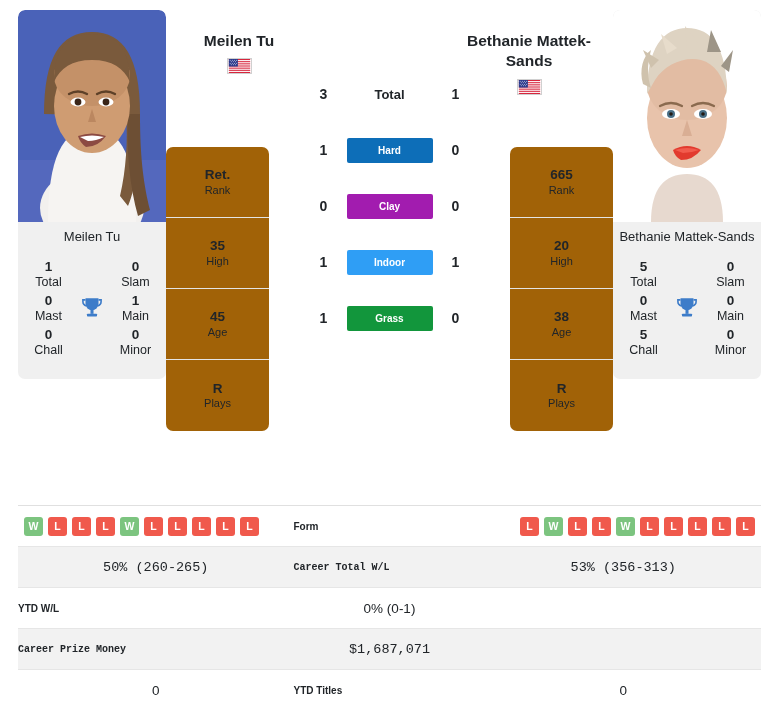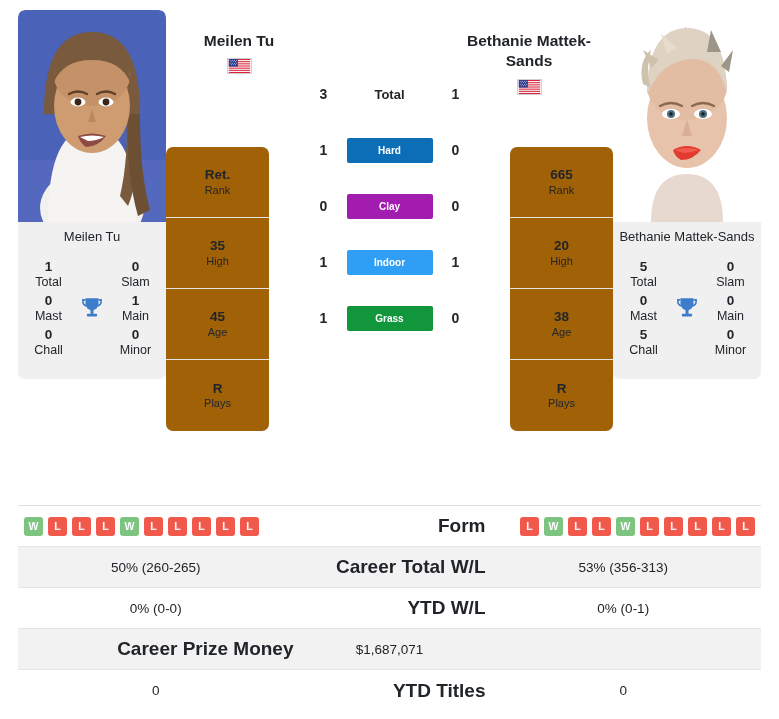--- a/index.html
+++ b/index.html
@@ -128,23 +128,23 @@
     left: 18px; right: 18px; top: 505px;
     border-top: 1px solid #e0e0e0;
   }
   .strow {
     display: grid;
     grid-template-columns: 1fr 192px 1fr;
     align-items: center;
     height: 41px;
     border-bottom: 1px solid #e6e6e6;
   }
-  .strow.alt { background: #f2f2f2; }
+  .strow.alt { background: #f2f2f2; font-family: Liberation Mono, monospace; }
   .strow .cellv { text-align: center; font-size: 13.5px; }
-  .strow .celllbl { text-align: right; font-size: 19px; font-weight: bold; }
+  .strow .celllbl { text-align: left; font-size: 10px; font-weight: bold; }
 
   .form-badges { display: flex; gap: 5px; padding-left: 6px; }
   .form-badges.right { justify-content: flex-end; padding-right: 6px; padding-left: 0; }
   .fb {
     width: 19px; height: 19px;
     border-radius: 3px;
     color: #ffffff;
     font-size: 10.5px;
     font-weight: bold;
     display: flex; align-items: center; justify-content: center;
@@ -465,21 +465,20 @@
         </div>
     </div>
 
     <div class="strow alt">
       <div class="cellv">50% (260-265)</div>
       <div class="celllbl">Career Total W/L</div>
       <div class="cellv">53% (356-313)</div>
     </div>
 
     <div class="strow">
-      <div class="cellv">0% (0-0)</div>
       <div class="celllbl">YTD W/L</div>
       <div class="cellv">0% (0-1)</div>
     </div>
 
     <div class="strow alt">
       <div class="celllbl">Career Prize Money</div>
       <div class="cellv">$1,687,071</div>
     </div>
 
     <div class="strow" style="border-bottom:none">

